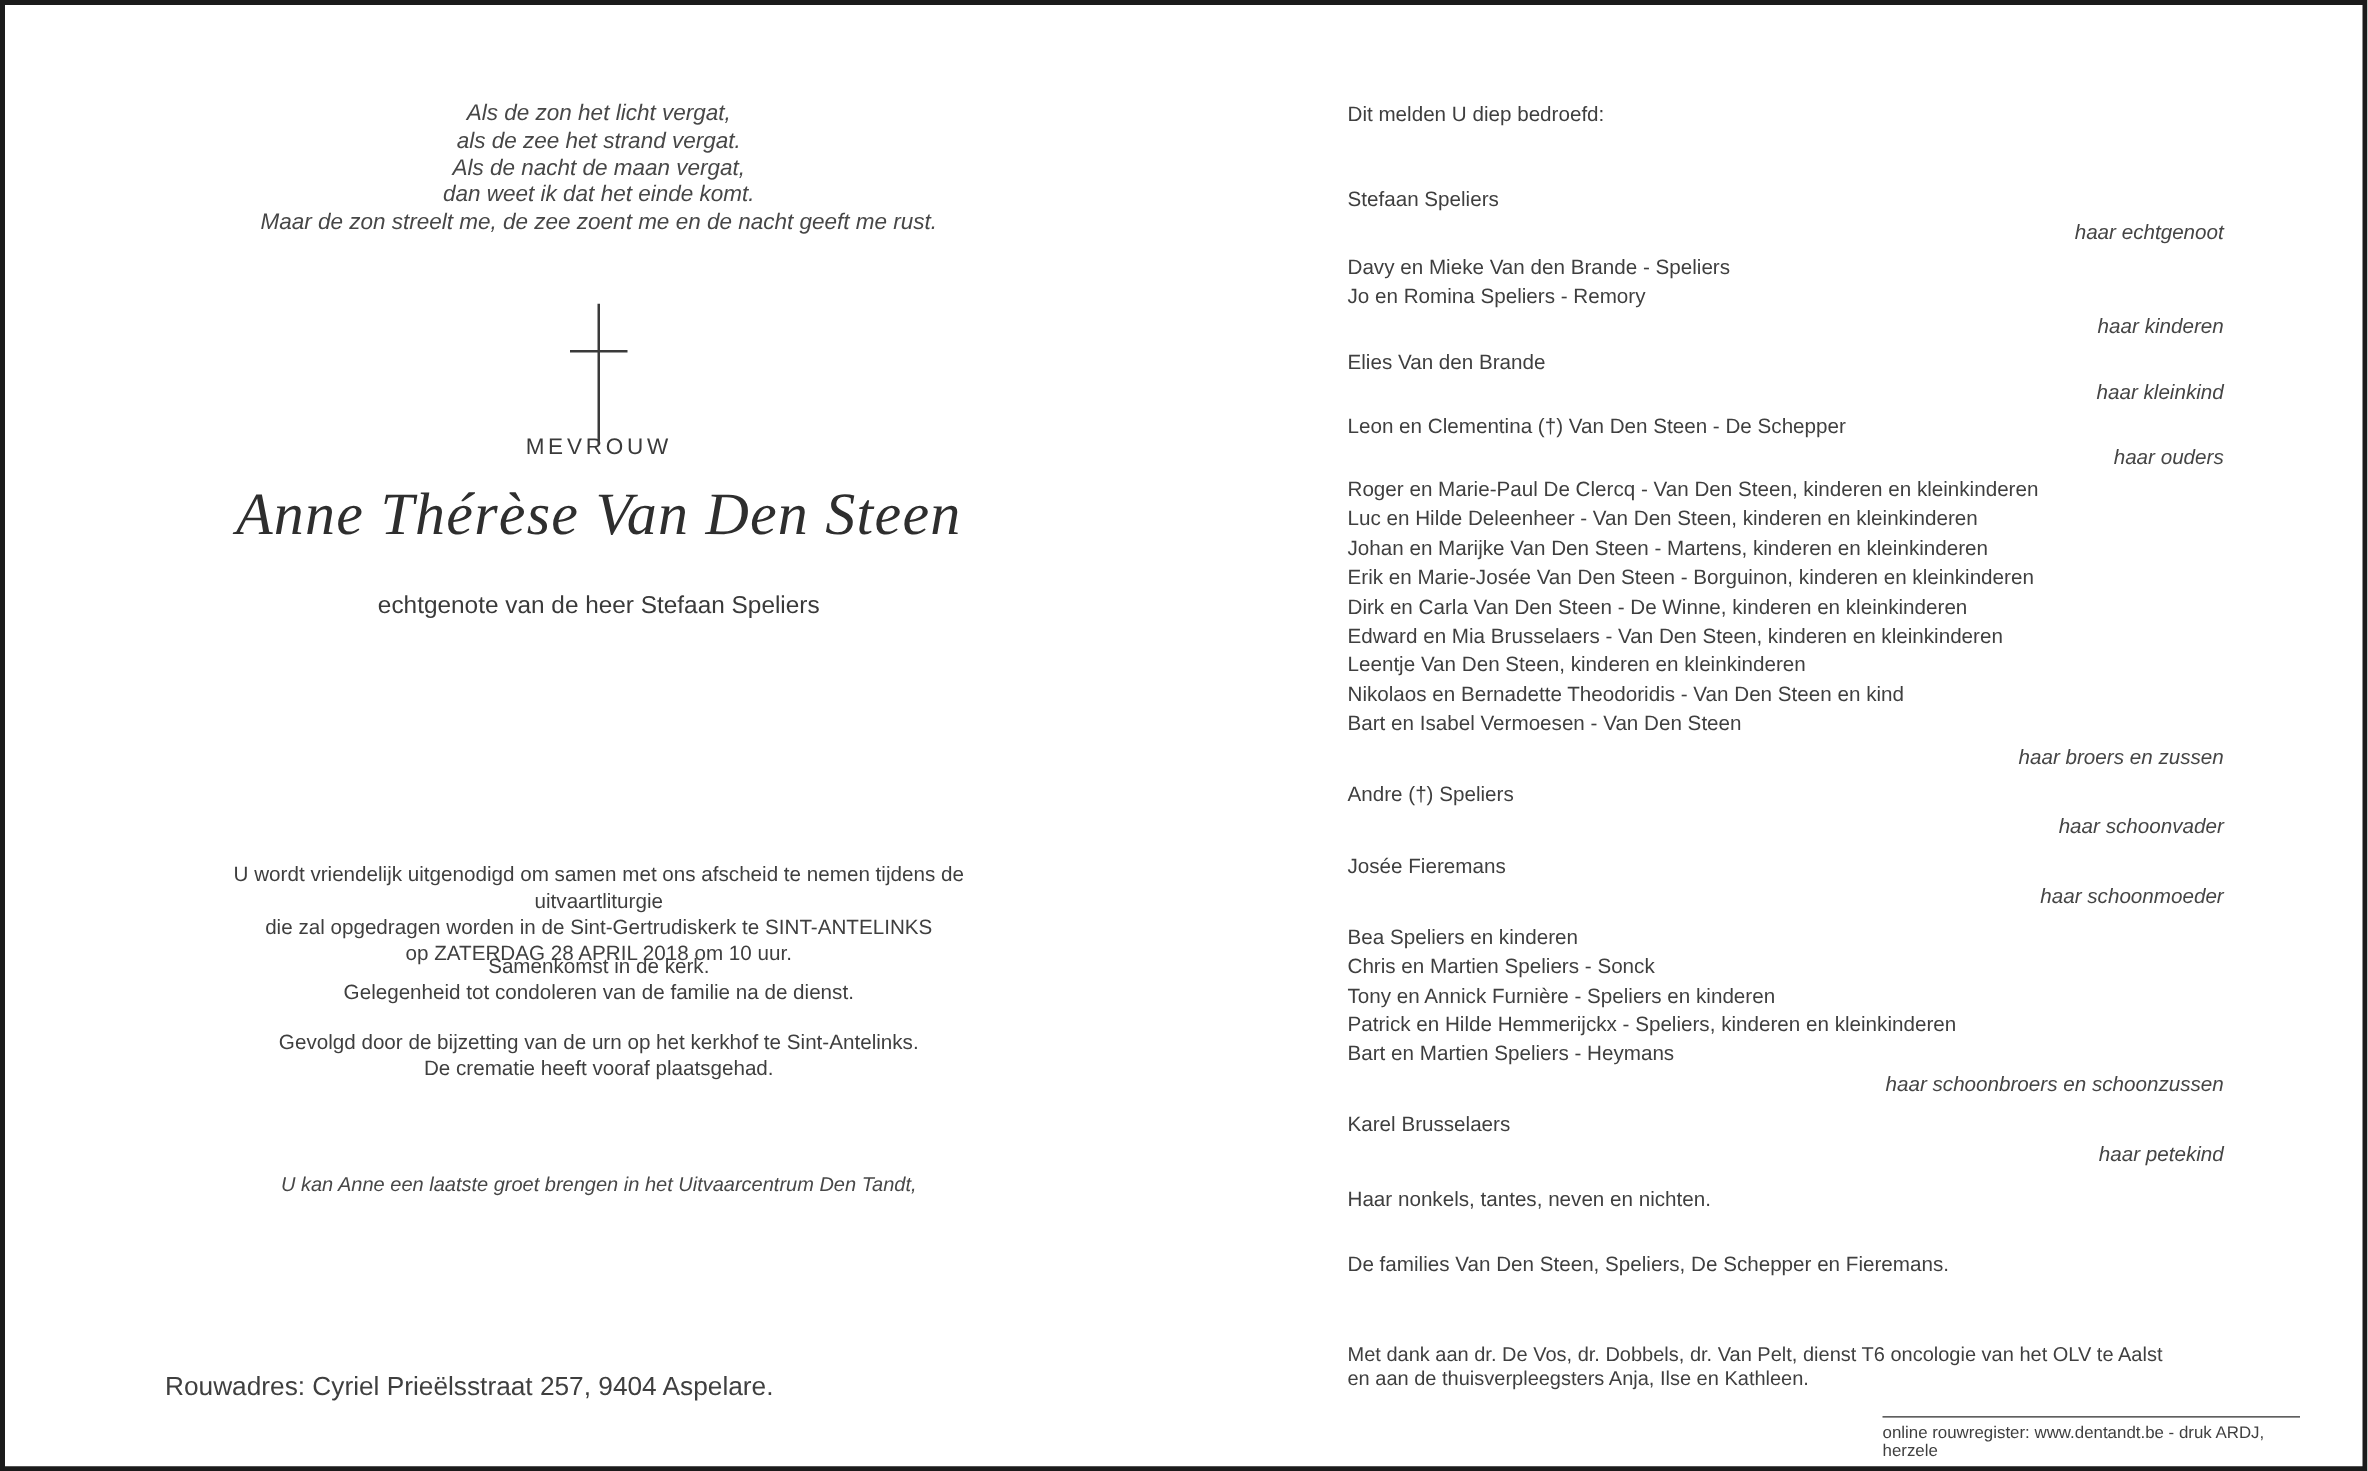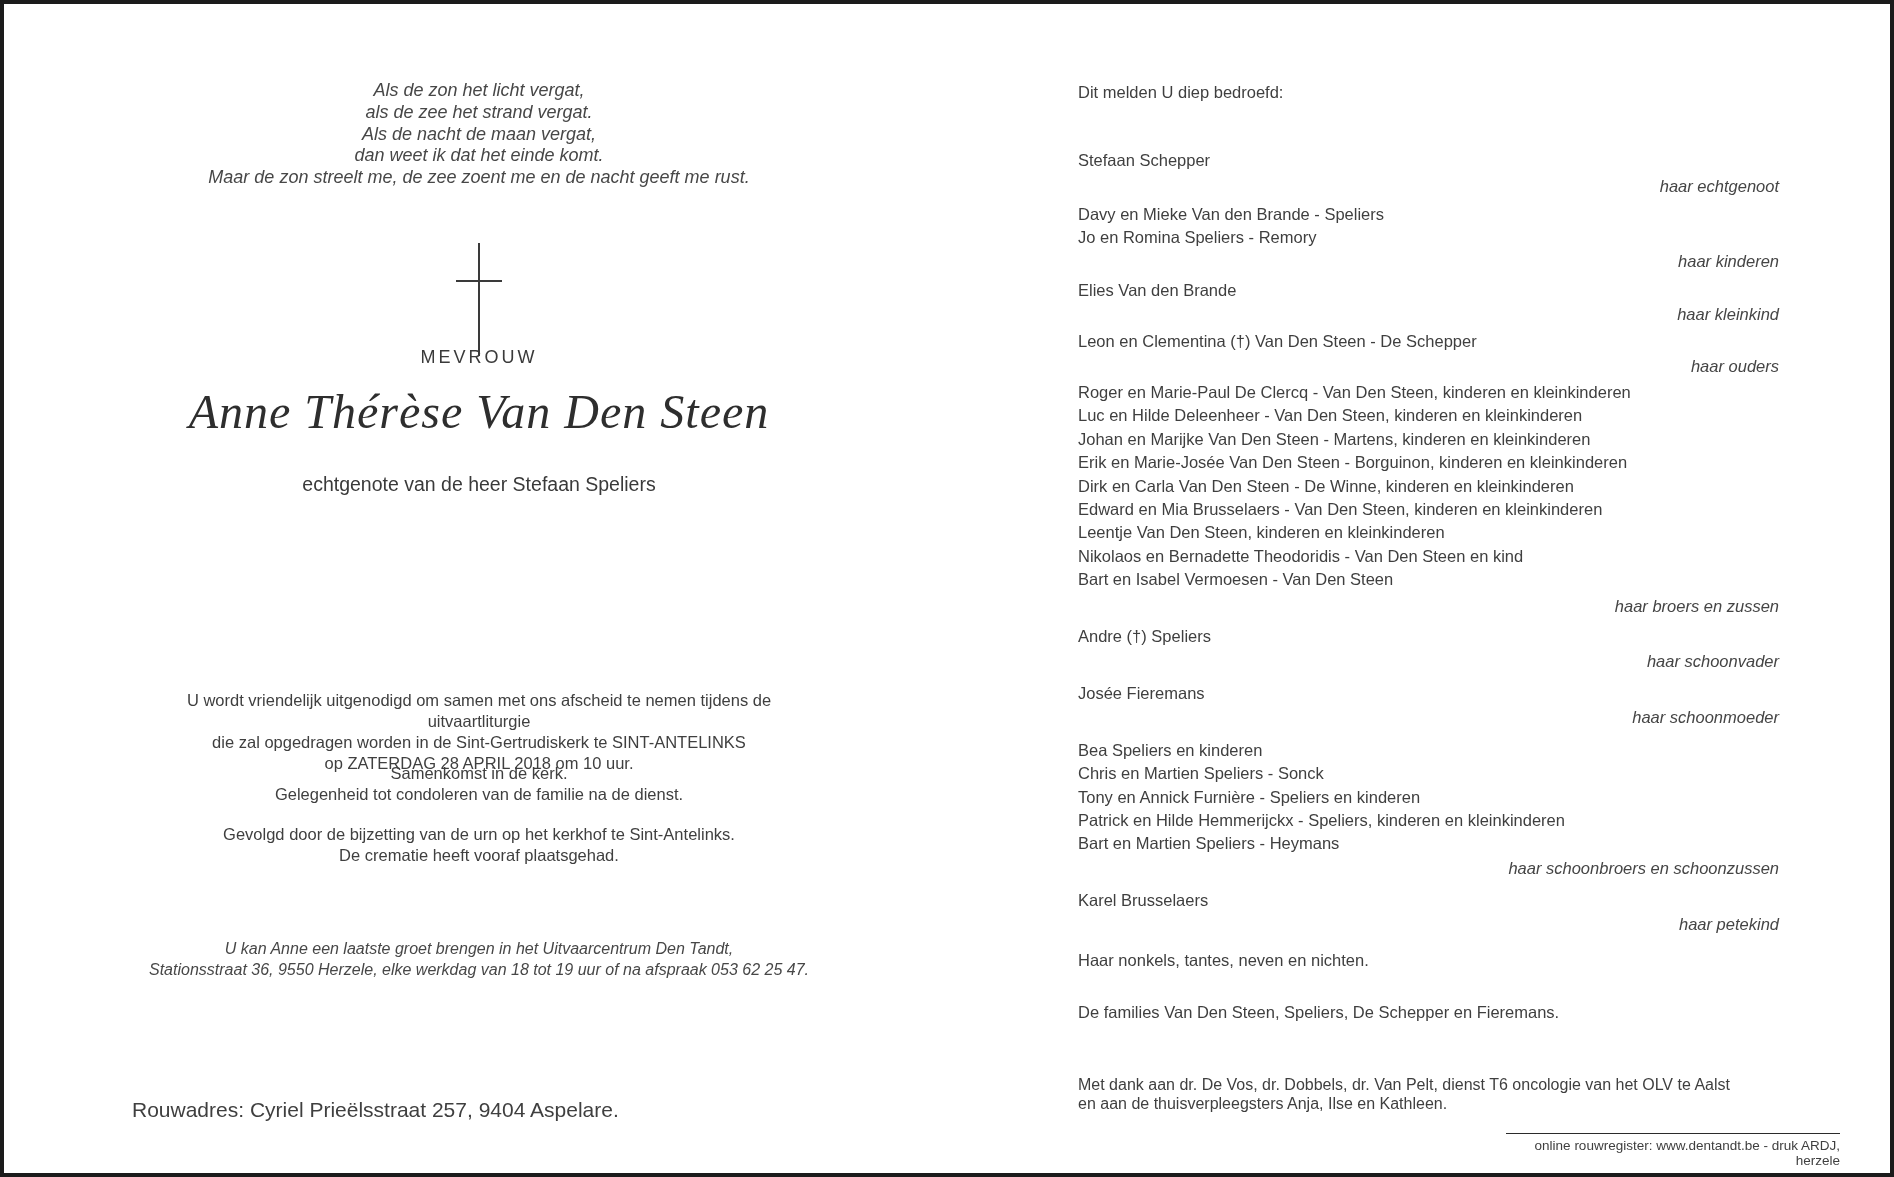--- a/index.html
+++ b/index.html
@@ -23,21 +23,21 @@
   .cross::before { content:""; position:absolute; left:50%; top:0; width:1.5px; height:100%;
                    margin-left:-0.75px; background:#3a3a3a; }
   .cross::after  { content:""; position:absolute; top:37px; left:0; width:100%; height:1.5px;
                    background:#3a3a3a; }
   
   .rrow  { position:absolute; left:1074px; width:701px; line-height:20px; }
   .rlabel{ text-align:right; font-style:italic; color:#454545; }
   .thanks{ position:absolute; left:1074px; width:760px; font-size:16px; line-height:19px; }
   .footer{ position:absolute; left:1502px; top:1129px; width:334px;
            border-top:1.5px solid #2b2b2b; padding-top:4px;
-           font-size:13.5px; text-align:right; color:#3f3f3f; }
+           font-size:13.5px; text-align:left; color:#3f3f3f; }
 </style>
 </head>
 <body>
 
 <div class="card">
 
   <div class="lrow poem" style="top:76px">
     <div>Als de zon het licht vergat,</div>
     <div>als de zee het strand vergat.</div>
     <div>Als de nacht de maan vergat,</div>
@@ -67,28 +67,27 @@
     <div>Gelegenheid tot condoleren van de familie na de dienst.</div>
   </div>
 
   <div class="lrow body3" style="top:820px">
     <div>Gevolgd door de bijzetting van de urn op het kerkhof te Sint-Antelinks.</div>
     <div>De crematie heeft vooraf plaatsgehad.</div>
   </div>
 
   <div class="lrow note" style="top:934px">
     <div>U kan Anne een laatste groet brengen in het Uitvaarcentrum Den Tandt,</div>
-    <div>Stationsstraat 36, 9550 Herzele, elke werkdag van 18 tot 19 uur of na afspraak 053 62 25 47.</div>
   </div>
 
   <div class="rouwadres">Rouwadres: Cyriel Prieëlsstraat 257, 9404 Aspelare.</div>
 
   <div class="rrow" style="top:78px">Dit melden U diep bedroefd:</div>
 
-  <div class="rrow" style="top:146px">Stefaan Schepper</div>
+  <div class="rrow" style="top:146px">Stefaan Speliers</div>
   <div class="rrow rlabel" style="top:172px">haar echtgenoot</div>
 
   <div class="rrow" style="top:200px">Davy en Mieke Van den Brande - Speliers</div>
   <div class="rrow" style="top:223px">Jo en Romina Speliers - Remory</div>
   <div class="rrow rlabel" style="top:247px">haar kinderen</div>
 
   <div class="rrow" style="top:276px">Elies Van den Brande</div>
   <div class="rrow rlabel" style="top:300px">haar kleinkind</div>
 
   <div class="rrow" style="top:327px">Leon en Clementina (†) Van Den Steen - De Schepper</div>

